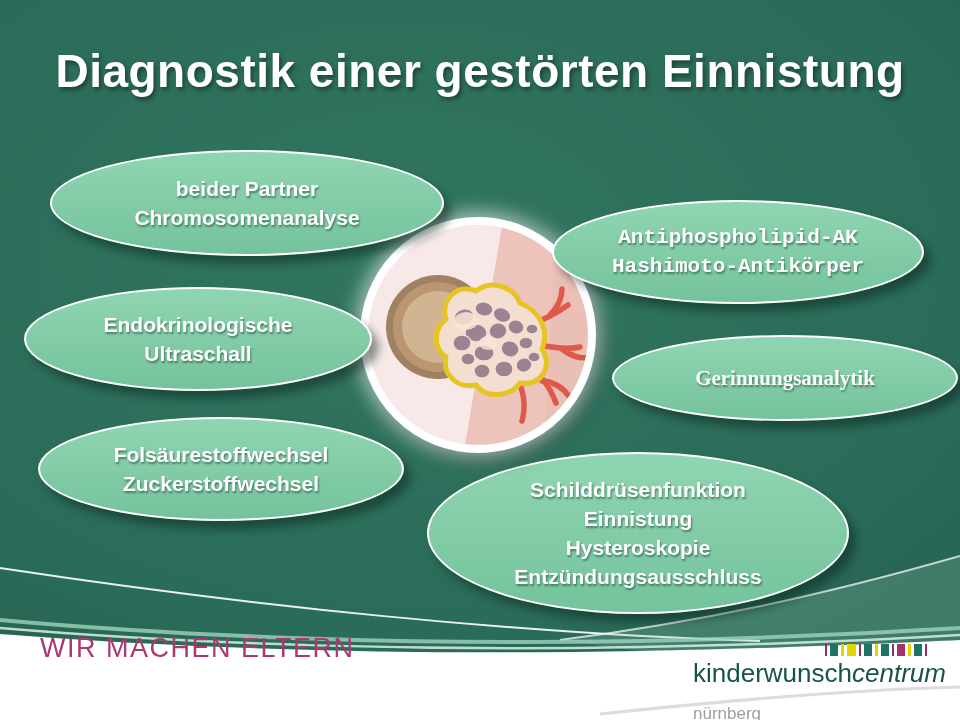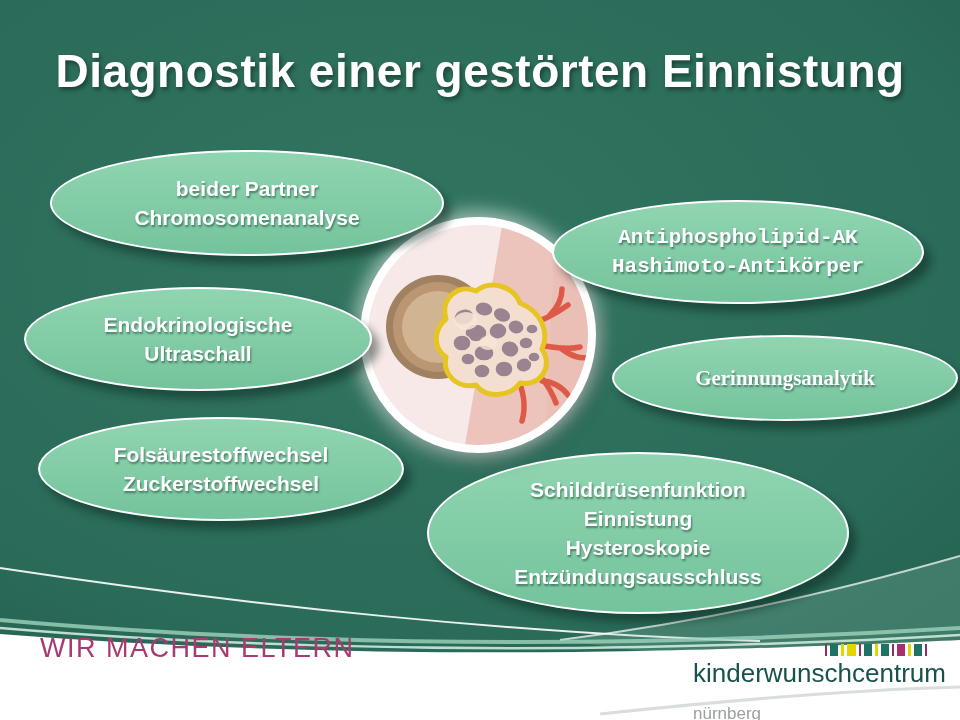--- a/index.html
+++ b/index.html
@@ -32,21 +32,21 @@
   .center-circle svg{display:block;}
   .bg-curves{position:absolute;left:0;top:0;z-index:3;}
   .tagline{
     position:absolute;left:40px;top:633px;z-index:7;
     font-size:27px;letter-spacing:1.5px;color:var(--tagline-color,#a93a71);
   }
   .logo{position:absolute;right:33px;top:644px;width:234px;z-index:7;}
   .logo-bars{display:flex;gap:3px;justify-content:flex-end;height:12px;margin-bottom:3px;}
   .bar{display:inline-block;height:12px;}
   .logo-name{font-size:26px;line-height:1.1;color:var(--logo-green,#17534a);text-align:right;white-space:nowrap;}
-  .logo-name .accent{}
+  .logo-name .accent{font-style:italic;}
   .logo-city{font-size:17px;color:var(--logo-gray,#9aa19e);text-align:left;margin-top:16px;}
 </style>
 </head>
 <body>
 
 <div class="slide">
 
   <svg class="bg-curves" width="960" height="720" viewBox="0 0 960 720">
 
     <path d="M0,568 C250,606 520,634 760,641" fill="none" stroke="#ffffff" stroke-width="2" opacity="0.9"></path>

